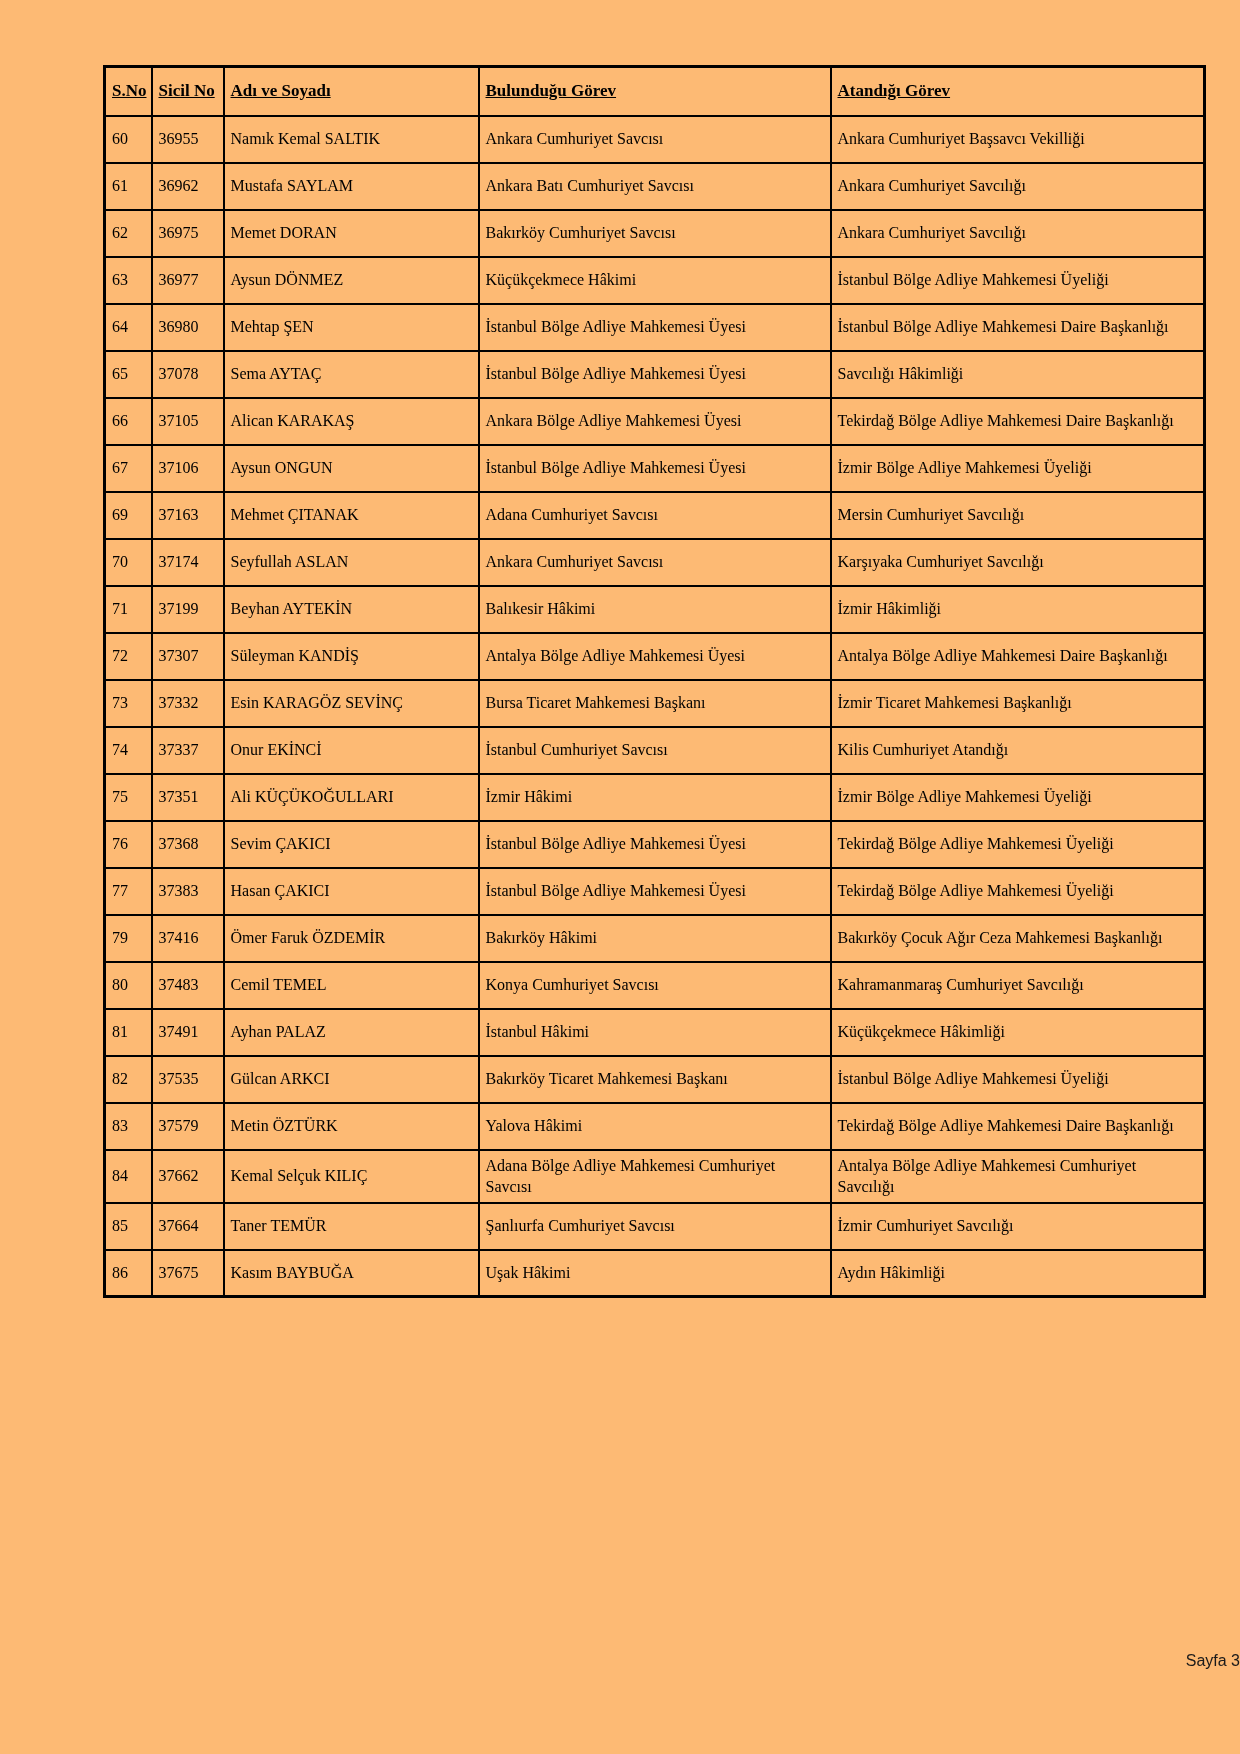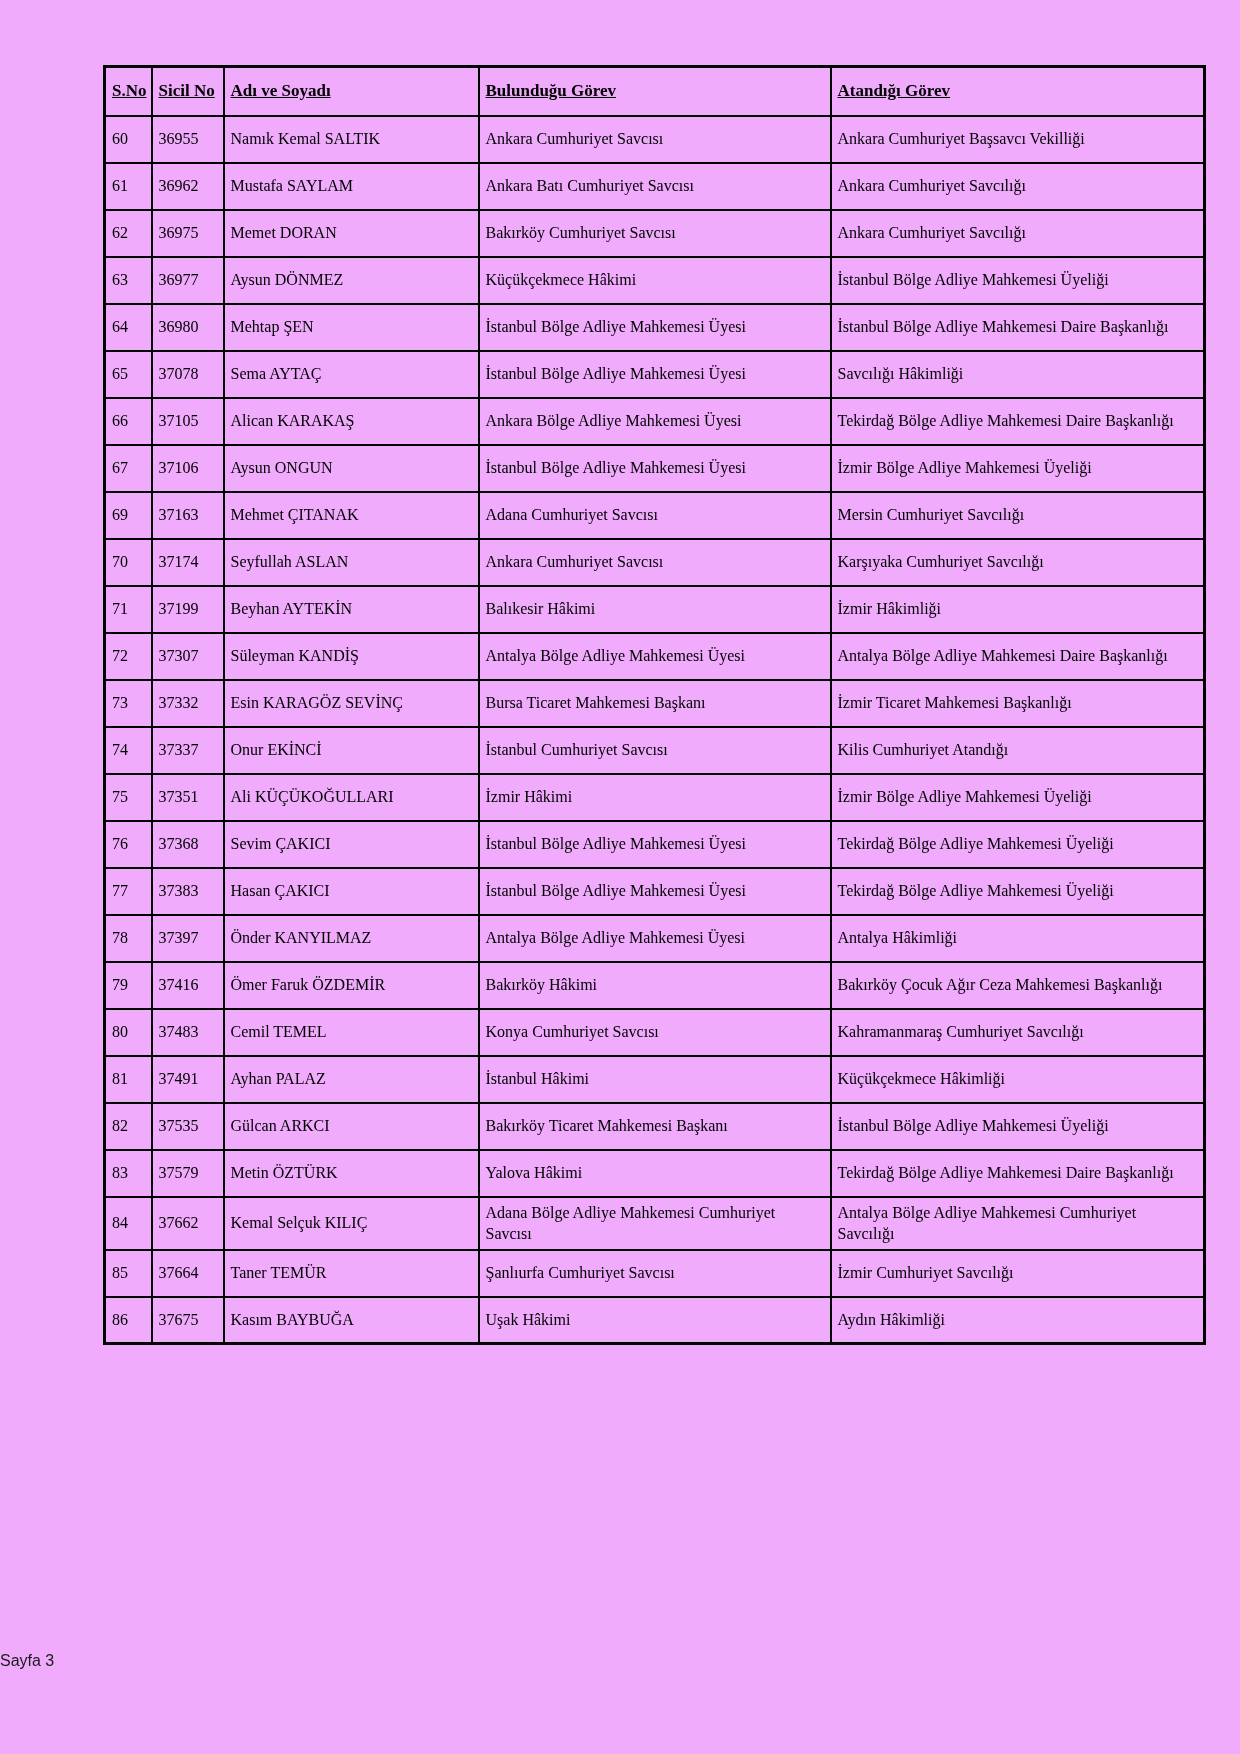--- a/index.html
+++ b/index.html
@@ -9,21 +9,21 @@
     height: 1754px;
     position: relative;
     font-family: "Liberation Serif", serif;
     color: #000000;
   }
   .page {
     position: absolute;
     top: 0; left: 0;
     width: 1240px;
     height: 1754px;
-    background: #f0abfc;
+    background: #fdba74;
   }
   table.appointments {
     position: absolute;
     top: 65px;
     left: 103px;
     width: 1100px;
     border-collapse: collapse;
     table-layout: fixed;
     border: 3px solid #000000;
   }
@@ -46,21 +46,21 @@
     white-space: nowrap;
   }
   table.appointments td { height: 47px; }
   td.c-center, th.c-tight { text-align: center; padding-left: 2px; padding-right: 2px; }
   th.c-tight { text-align: left; padding-left: 4px; }
   .footer {
     position: absolute;
     top: 1652px;
     left: 0;
     width: 1240px;
-    text-align: left;
+    text-align: right;
     font-family: "Liberation Sans", sans-serif;
     font-size: 16px;
     color: #1a1a1a;
   }
 </style>
 </head>
 <body>
 
 <div class="page">
 
@@ -195,27 +195,20 @@
           <td>Tekirdağ Bölge Adliye Mahkemesi Üyeliği</td>
         </tr>
         <tr>
           <td class="c-center">77</td>
           <td>37383</td>
           <td>Hasan ÇAKICI</td>
           <td>İstanbul Bölge Adliye Mahkemesi Üyesi</td>
           <td>Tekirdağ Bölge Adliye Mahkemesi Üyeliği</td>
         </tr>
         <tr>
-          <td class="c-center">78</td>
-          <td>37397</td>
-          <td>Önder KANYILMAZ</td>
-          <td>Antalya Bölge Adliye Mahkemesi Üyesi</td>
-          <td>Antalya Hâkimliği</td>
-        </tr>
-        <tr>
           <td class="c-center">79</td>
           <td>37416</td>
           <td>Ömer Faruk ÖZDEMİR</td>
           <td>Bakırköy Hâkimi</td>
           <td>Bakırköy Çocuk Ağır Ceza Mahkemesi Başkanlığı</td>
         </tr>
         <tr>
           <td class="c-center">80</td>
           <td>37483</td>
           <td>Cemil TEMEL</td>

